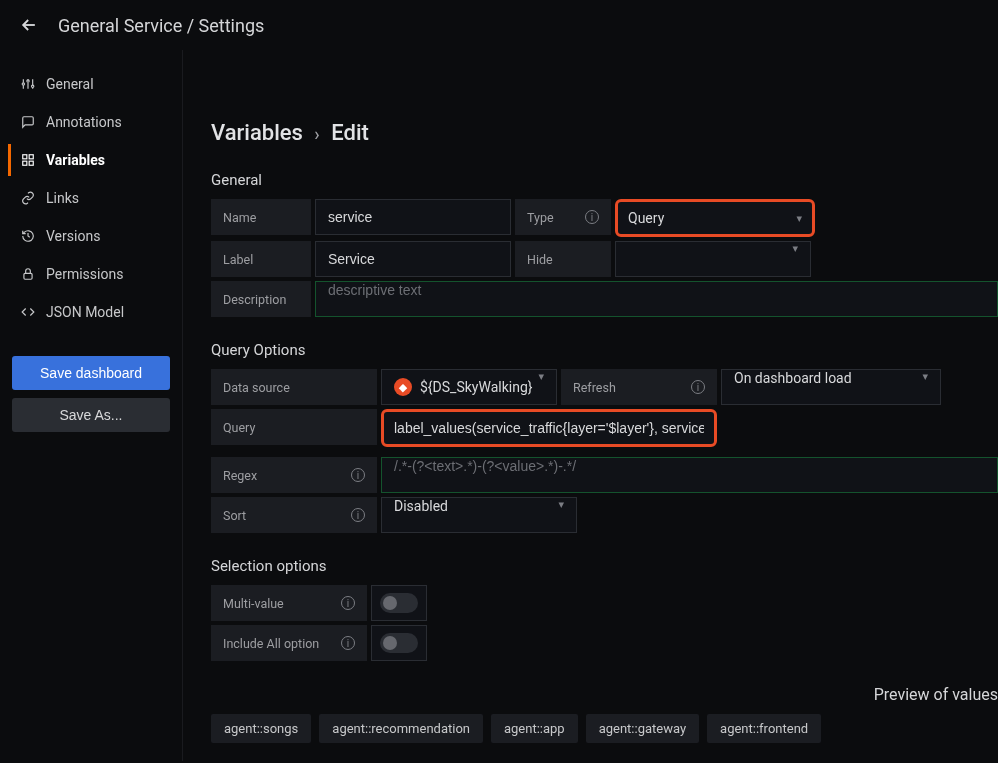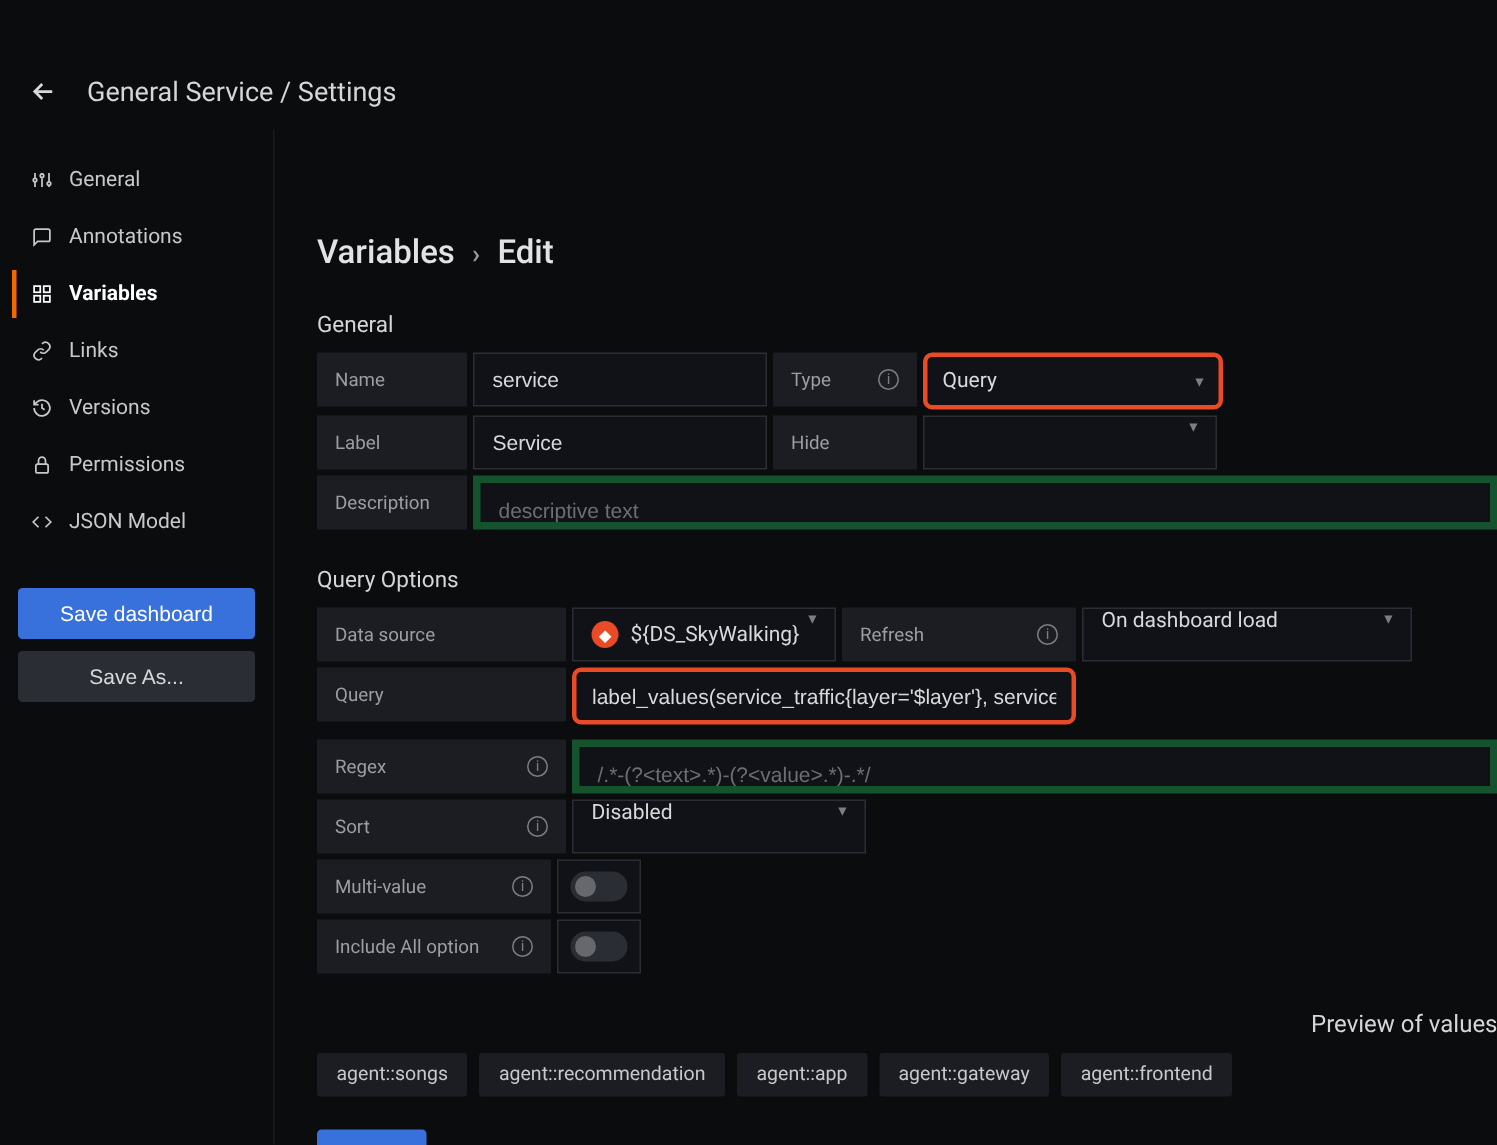--- a/index.html
+++ b/index.html
@@ -11,21 +11,20 @@
     width: 998px;
     height: 763px;
     overflow: hidden;
   }
   
   .top-header {
     display: flex;
     align-items: center;
     padding: 14px 18px;
     gap: 18px;
-    margin-top: 36px;
   }
   .back-arrow {
     width: 22px; height: 22px;
     display: flex; align-items: center; justify-content: center;
     cursor: pointer; color: #d8d9db;
   }
   .breadcrumb {
     font-size: 18px; color: #d5d6d8; font-weight: 400;
   }
   
@@ -148,22 +147,22 @@
     background:#101217; border:1px solid #2a2d33;
     height:36px; display:flex; align-items:center; padding:0 8px;
   }
   
   .chips { display:flex; flex-wrap:wrap; gap:8px; margin-top:8px; }
   .chip {
     background:#1b1d22; color:#c7c8ca;
     padding: 7px 13px; font-size:13px; border-radius:2px;
   }
   .full-input {
-    background:#101217; border:5px solid #14532d;
-    height:36px; flex:1; display:flex; align-items:flex-end;
+    background:#101217; border:1px solid #14532d;
+    height:36px; flex:1; display:flex; align-items:flex-start;
     padding:0 12px;
   }
   .full-input input {
     background:transparent; border:none; outline:none;
     color:#d8d9db; font-size:14px; width:100%;
   }
   .full-input input::placeholder { color:#6c6e74; }
   .update-btn { display:inline-block; margin-top:22px; }
 </style>
 </head>
@@ -345,20 +344,21 @@
         <span>Sort</span>
         <span class="info-icon">i</span>
       </div>
       <div class="select-cell" style="width:196px;">
         <span>Disabled</span>
         <span class="select-chevron">▾</span>
       </div>
     </div>
 
     
+    <div class="section-title" style="margin-top:24px;">Selection options</div>
 
     <div class="form-row">
       <div class="label-cell w170" style="min-width:156px">
         <span>Multi-value</span>
         <span class="info-icon">i</span>
       </div>
       <div class="toggle-wrap">
         <div class="toggle"></div>
       </div>
     </div>

